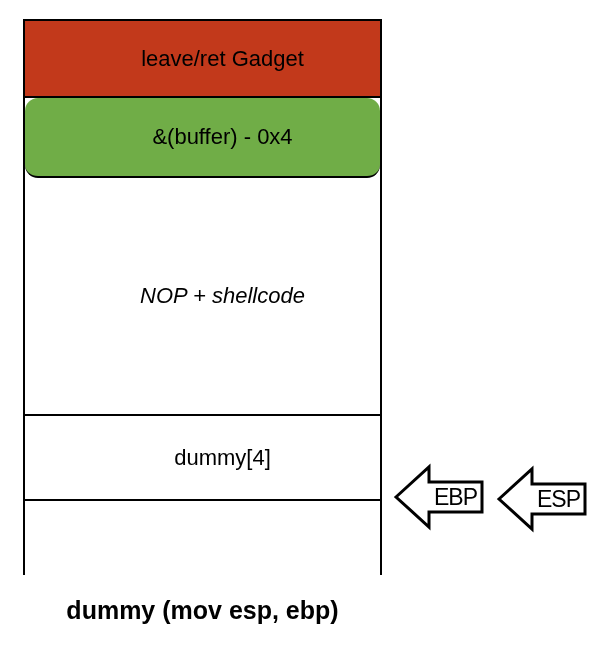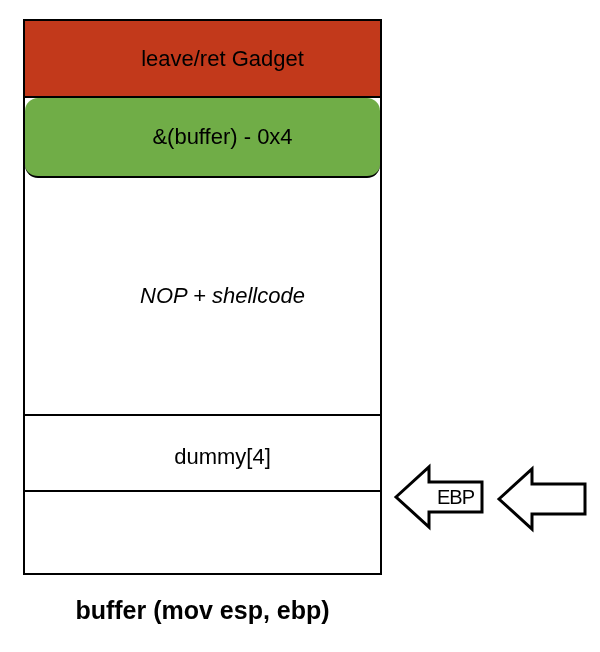--- a/index.html
+++ b/index.html
@@ -31,39 +31,39 @@
     justify-content: center;
     box-sizing: border-box;
     font-size: 22px;
     color: var(--ink, #000);
   }
   .row.divider { border-bottom: 2px solid var(--ink, #000); padding-left: 40px; }
   .row.fill-red   { background: var(--red, #C2391B); height: 77px; }
   .row.fill-green { background: var(--green, #70AD47); height: 80px; border-radius: 13px; }
   .row.fill-white { background: #ffffff; }
   .row.h-nop   { height: 238px; font-style: italic; }
-  .row.h-dummy { height: 68px; margin-top: 8px; }
+  .row.h-dummy { height: 85px; }
   .row.h-empty { height: 76px; }
 
   .pointer {
     position: absolute;
     width: 92px;
     height: 68px;
   }
   .pointer svg { display: block; width: 92px; height: 68px; }
   .pointer .ptr-label {
     position: absolute;
     left: 36px;
     top: 0;
     width: 53px;
     height: 68px;
     display: flex;
     align-items: center;
     justify-content: center;
-    font-size: 20px;
+    font-size: 23px;
     letter-spacing: -1px;
     color: var(--ink, #000);
   }
   .pointer.ebp { left: 393px; top: 463px; }
   .pointer.esp { left: 496px; top: 465px; }
 
   .caption {
     position: absolute;
     left: 23px;
     top: 596px;
@@ -101,17 +101,18 @@
     <svg viewBox="0 0 92 68">
       <polygon points="3,34 36,4 36,19 89,19 89,49 36,49 36,64" fill="#ffffff" stroke="#000000" stroke-width="3" stroke-linejoin="miter"></polygon>
     </svg>
     <span class="ptr-label">EBP</span>
   </div>
 
   <div class="pointer esp">
     <svg viewBox="0 0 92 68">
       <polygon points="3,34 36,4 36,19 89,19 89,49 36,49 36,64" fill="#ffffff" stroke="#000000" stroke-width="3" stroke-linejoin="miter"></polygon>
     </svg>
+    <span class="ptr-label">ESP</span>
   </div>
 
-  <div class="caption">buffer (mov esp, ebp)</div>
+  <div class="caption">dummy (mov esp, ebp)</div>
 
 </div>
 
 </body></html>

